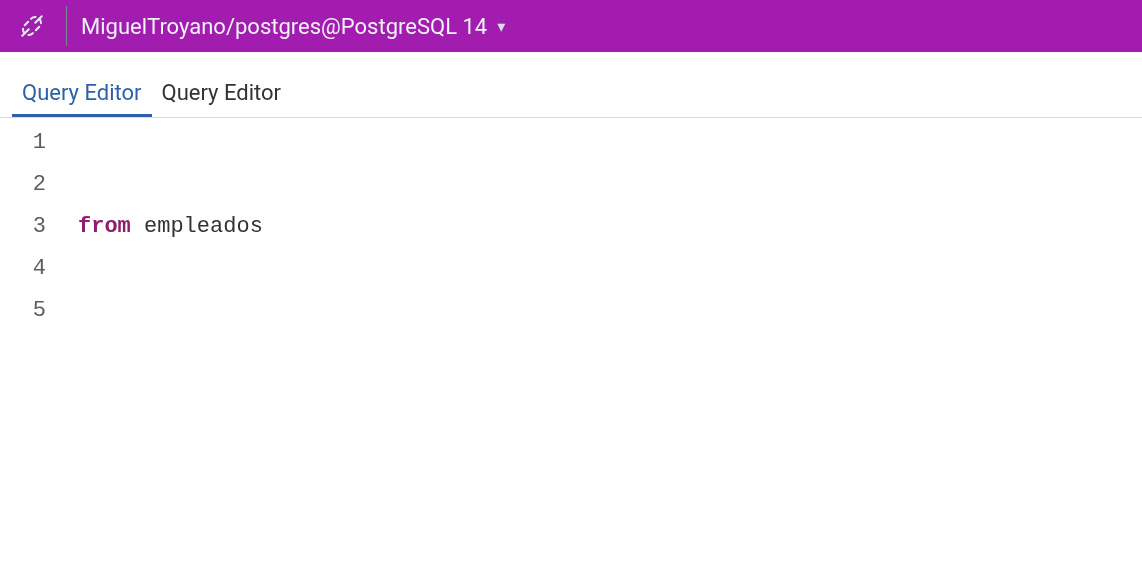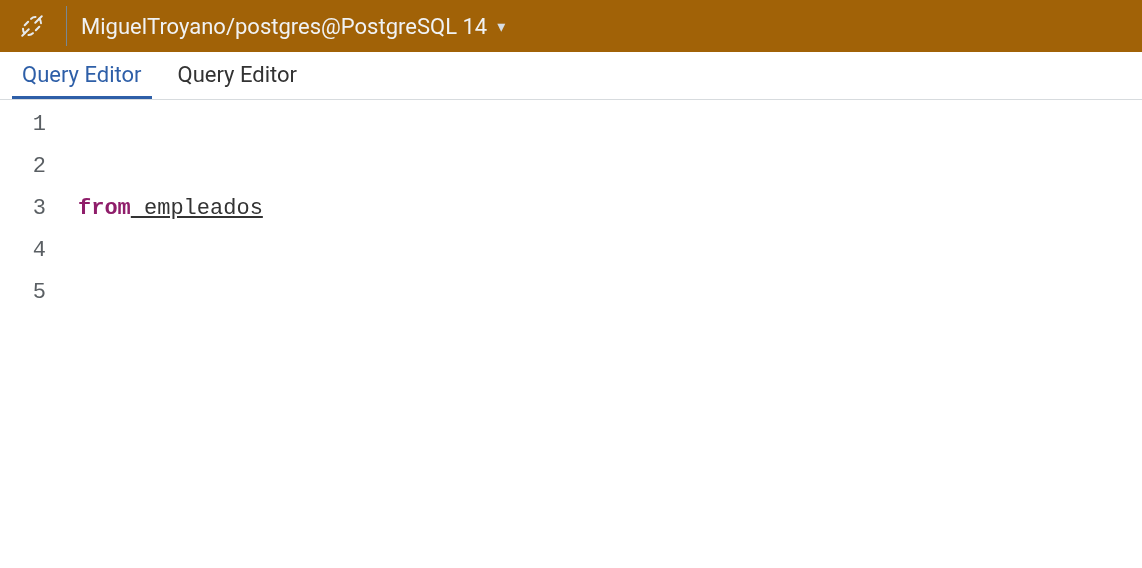--- a/index.html
+++ b/index.html
@@ -9,21 +9,21 @@
     color: #222;
     background: #fff;
     width: 1142px;
     height: 568px;
     overflow: hidden;
   }
 
   
   .top-bar {
     height: 52px;
-    background: #a16207;
+    background: #a21caf;
     display: flex;
     align-items: center;
     padding: 0 0 0 12px;
     color: #f0f2f4;
     font-size: 22px;
   }
   .top-bar .icon-holder {
     display: flex;
     align-items: center;
     justify-content: center;
@@ -44,24 +44,23 @@
     margin-right: 14px;
   }
   .top-bar .chev { font-size: 16px; color: #d7dde2; }
   .conn-icon-svg { width: 26px; height: 26px; }
   .conn-icon-svg path { stroke: #e6eaee; stroke-width: 2.5; fill: none; stroke-linecap: round; stroke-linejoin: round; }
 
   
   .tabs {
     display: flex;
     align-items: flex-end;
-    height: 48px;
+    height: 66px;
     border-bottom: 1px solid #d7dbde;
     padding-left: 12px;
-    gap: 16px;
   }
   .tab {
     padding: 10px 10px 9px 10px;
     font-size: 22px;
     color: #333;
     cursor: pointer;
     border-bottom: 3px solid transparent;
   }
   .tab.active {
     color: #2e5fa8;
@@ -87,21 +86,21 @@
   }
   .code {
     flex: 1;
     padding-left: 16px;
     color: #222;
     white-space: pre;
   }
   .gutter .ln, .code .cl { height: 42px; }
   .tok-comment { color: #8f8f8f; }
   .tok-keyword { color: #8f1d6a; font-weight: 600; }
-  .tok-ident   { color: #333; text-decoration: underline; }
+  .tok-ident   { color: #333; }
   .tok-op      { color: #444; }
 </style>
 </head>
 <body>
 
 <div class="top-bar">
   <div class="icon-holder">
     <svg class="conn-icon-svg" viewBox="0 0 32 32">
       <path d="M12 20 L4 28"></path>
       <path d="M20 12 L28 4"></path>

